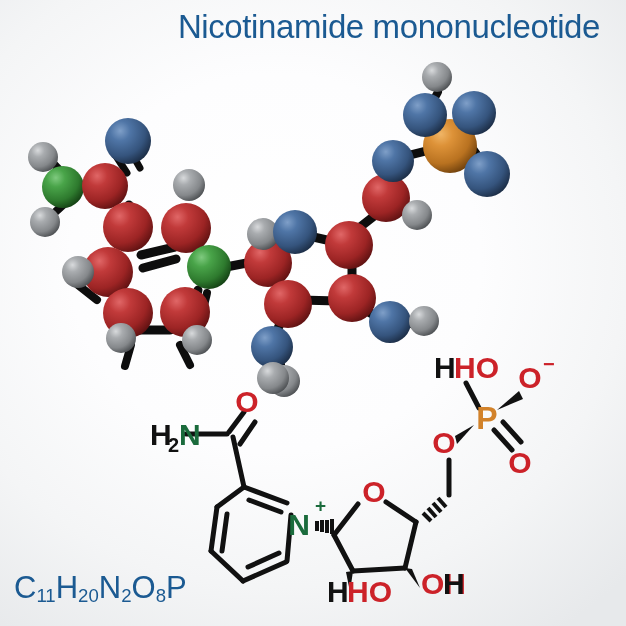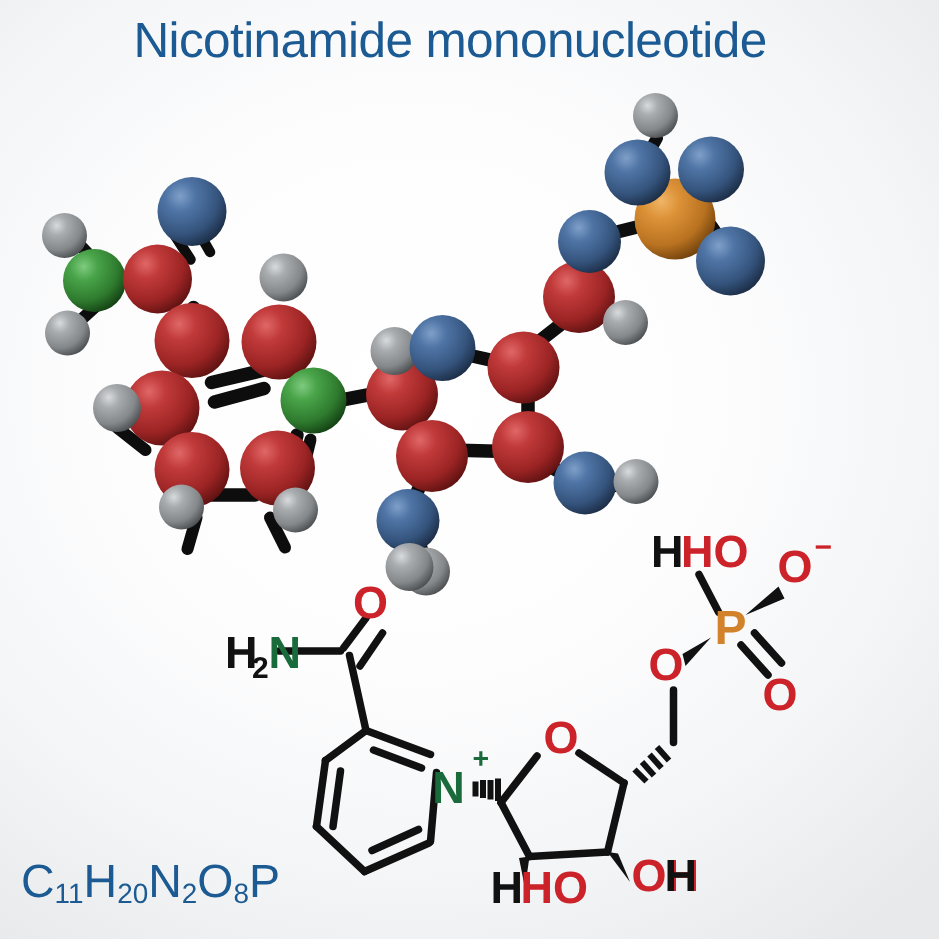--- a/index.html
+++ b/index.html
@@ -11,21 +11,21 @@
   }
   #canvas{
     position:relative;width:626px;height:626px;
     background:
       radial-gradient(ellipse 78% 72% at 44% 42%, #ffffff 0%, #fdfdfe 42%, #f4f5f6 72%, #e7e9eb 100%);
     overflow:hidden;
   }
   
   #title{
     position:absolute;left:0;top:8px;width:600px;
-    text-align:center;
+    text-align:right;
     font-size:33px;
     font-weight:400;
     letter-spacing:-0.4px;
     color:#1b5a92;
     white-space:nowrap;
   }
   
   #formula{
     position:absolute;left:14px;top:570px;
     font-size:31px;

